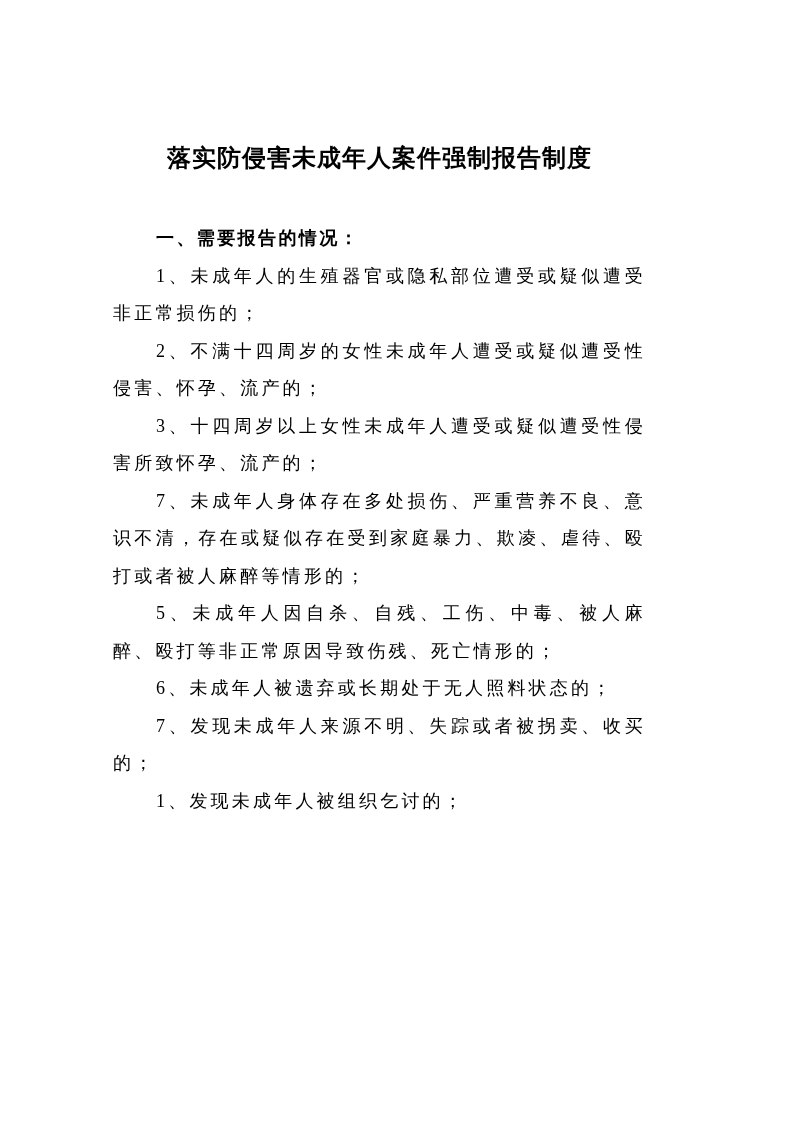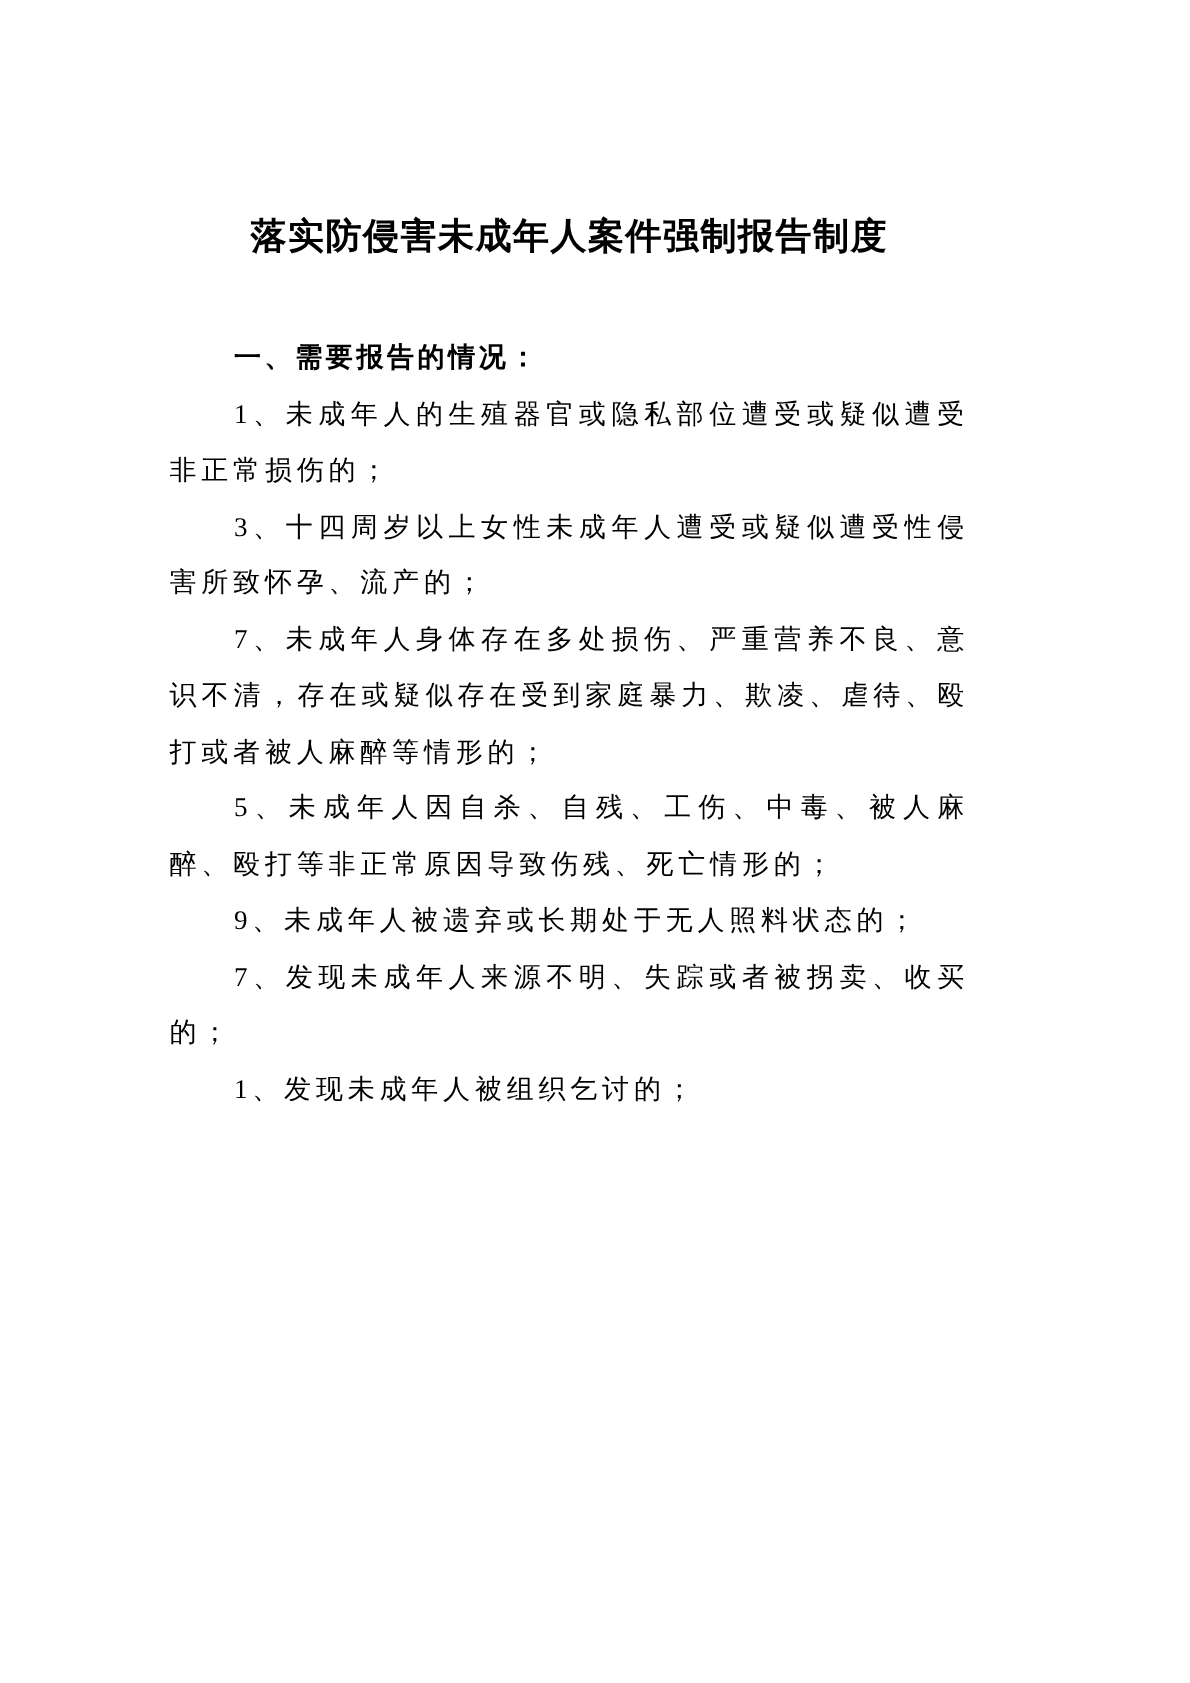--- a/index.html
+++ b/index.html
@@ -46,20 +46,21 @@
   }
 </style>
 </head>
 <body>
 
 <div class="doc-page">
   <h1 class="doc-title">落实防侵害未成年人案件强制报告制度</h1>
   <div class="doc-body" id="doc-body">
       <p class="bold">一、需要报告的情况：</p>
       <p>1、未成年人的生殖器官或隐私部位遭受或疑似遭受非正常损伤的；</p>
+      <p>2、不满十四周岁的女性未成年人遭受或疑似遭受性侵害、怀孕、流产的；</p>
       <p>3、十四周岁以上女性未成年人遭受或疑似遭受性侵害所致怀孕、流产的；</p>
       <p>7、未成年人身体存在多处损伤、严重营养不良、意识不清，存在或疑似存在受到家庭暴力、欺凌、虐待、殴打或者被人麻醉等情形的；</p>
       <p>5、未成年人因自杀、自残、工伤、中毒、被人麻醉、殴打等非正常原因导致伤残、死亡情形的；</p>
-      <p>9、未成年人被遗弃或长期处于无人照料状态的；</p>
+      <p>6、未成年人被遗弃或长期处于无人照料状态的；</p>
       <p>7、发现未成年人来源不明、失踪或者被拐卖、收买的；</p>
       <p>1、发现未成年人被组织乞讨的；</p>
     </div>
 </div>
 
 </body></html>

